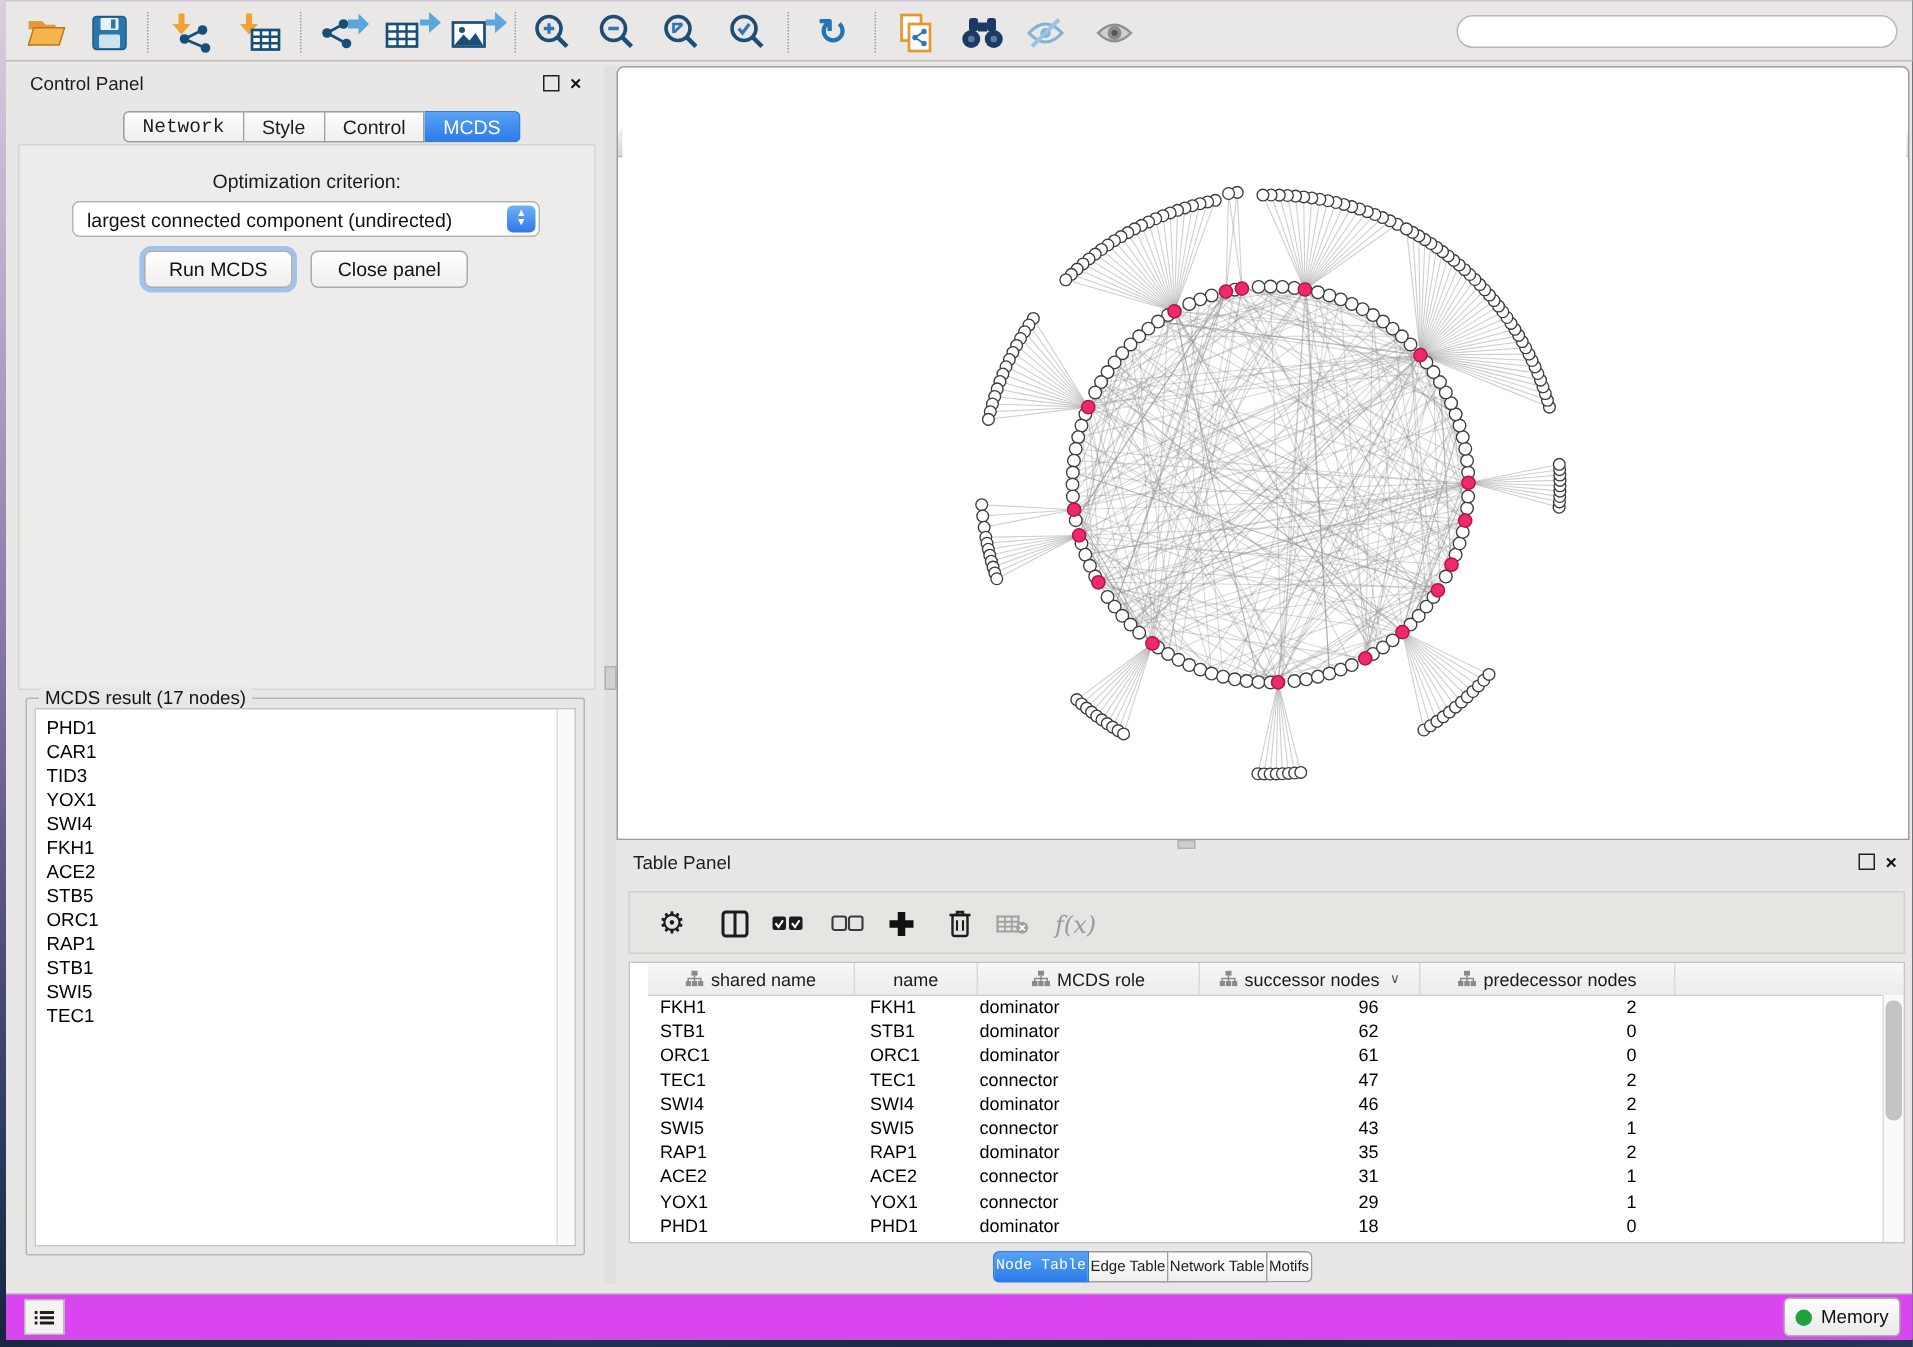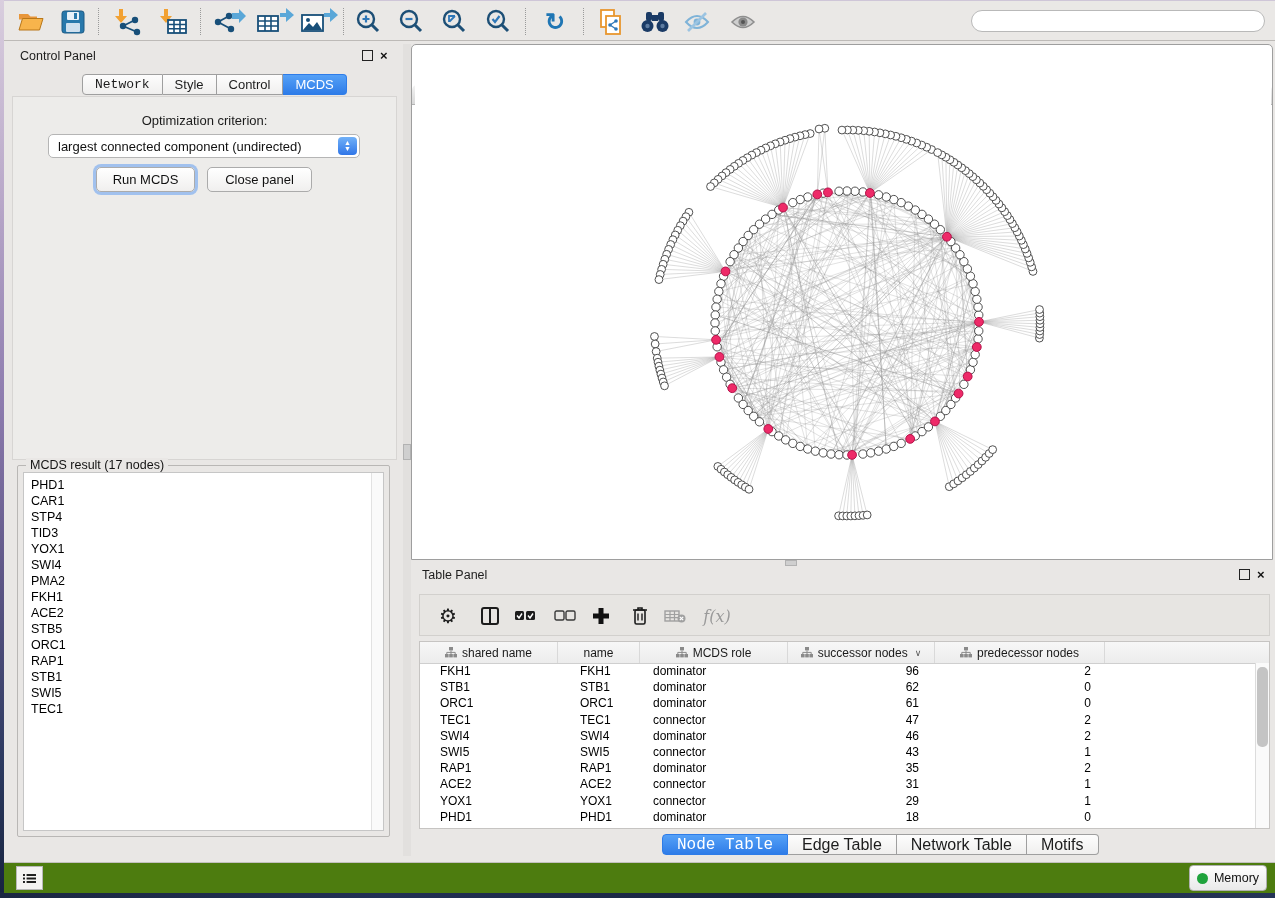--- a/index.html
+++ b/index.html
@@ -51,38 +51,38 @@
   #netcanvas{position:absolute;left:3px;top:19px;width:856px;height:495px;background:#fff;}
   .chord{stroke:#8c8c8c;stroke-opacity:.36;stroke-width:.7;}
   .fanline{stroke:#9c9c9c;stroke-opacity:.5;stroke-width:.7;}
   .wnode{fill:#fff;stroke:#3d3d3d;stroke-width:.9;}
   .pnode{fill:#ee2a68;stroke:#b5124a;stroke-width:1;}
   
   #tp-title{left:418px;top:568px;}
   #tp-toolbar{left:415px;top:594px;width:851px;height:42px;background:#e7e5e2;border:1px solid #d2d0cd;box-sizing:border-box;}
   .tpbtn{position:absolute;top:6px;width:30px;height:30px;display:flex;align-items:center;justify-content:center;background:none;border:none;padding:0;}
   #tablebox{left:415px;top:641px;width:851px;height:188px;background:#fff;border:1px solid #c6c4c2;box-sizing:border-box;overflow:hidden;}
-  #thead{position:absolute;left:0;top:0;right:0;height:21px;background:linear-gradient(#f7f7f7,#ececec);border-bottom:1px solid #cfcfcf;display:flex;}
+  #thead{position:absolute;left:12px;top:0;right:0;height:21px;background:linear-gradient(#f7f7f7,#ececec);border-bottom:1px solid #cfcfcf;display:flex;}
   .hcell{box-sizing:border-box;border-right:1px solid #d9d9d9;display:flex;align-items:center;justify-content:center;gap:5px;font-size:12px;color:#1a1a1a;}
   .hcell.fill{border-right:none;flex:1;}
   #tbody{position:absolute;left:0;top:21px;right:13px;bottom:0;}
   .trow{display:flex;height:16.2px;align-items:center;}
   .tcell{box-sizing:border-box;font-size:12px;color:#000;white-space:nowrap;overflow:hidden;}
   .tcell.c0{padding-left:20px;}
   .tcell.c1{padding-left:22px;}
   .tcell.c2{padding-left:13px;}
   .tcell.c3{text-align:right;padding-right:16px;}
   .tcell.c4{text-align:right;padding-right:14px;}
   .tcell.fill{flex:1;}
   #vscroll{position:absolute;right:0;top:21px;width:13px;bottom:0;background:#fafafa;border-left:1px solid #dcdcdc;}
   #vthumb{position:absolute;left:1px;right:1px;top:4px;height:80px;background:#c4c4c4;border-radius:5px;}
   #bottom-tabs{left:658px;top:834px;}
-  #bottom-tabs .s{font-size:16px;padding:0 14px;}
+  #bottom-tabs .s{font-size:10px;padding:0 1px;}
   
-  #statusbar{left:0;top:862px;width:1271px;height:31px;background:#4d7c0f;border-top:1px solid #c2c0be;box-sizing:border-box;}
+  #statusbar{left:0;top:862px;width:1271px;height:31px;background:#d946ef;border-top:1px solid #c2c0be;box-sizing:border-box;}
   #listbtn{position:absolute;left:12px;top:3px;width:27px;height:24px;background:#f4f3f2;border:1px solid #b8b8b8;display:flex;align-items:center;justify-content:center;}
   #membtn{position:absolute;right:8px;top:2px;width:78px;height:26px;background:linear-gradient(#fefefe,#e9e9e9);border:1px solid #b0b0b0;border-radius:4px;display:flex;align-items:center;justify-content:center;gap:6px;font-size:12.5px;color:#111;}
   .greendot{width:11px;height:11px;border-radius:50%;background:#1fa33c;}
   .fx{font-family:"DejaVu Serif","Liberation Serif",serif;font-style:italic;font-size:16px;color:#9a9a9a;}
   .hiericon{display:inline-block;}
   .sortchev{font-size:9px;color:#555;margin-left:2px;}
 </style>
 </head>
 <body>
 
@@ -247,25 +247,23 @@
     <div class="abs" id="opt-label">Optimization criterion:</div>
     <button class="btn focusring" style="left:92px;top:167px;width:99px">Run MCDS</button>
     <button class="btn" style="left:203px;top:167px;width:105px">Close panel</button>
 
     <div class="abs" id="mcds-fieldset">
       <div id="mcds-legend">MCDS result (17 nodes)</div>
       <div id="mcds-list">
         <div id="mcds-items">
             <div class="mcds-item">PHD1</div>
             <div class="mcds-item">CAR1</div>
-            <div class="mcds-item">STP4</div>
             <div class="mcds-item">TID3</div>
             <div class="mcds-item">YOX1</div>
             <div class="mcds-item">SWI4</div>
-            <div class="mcds-item">PMA2</div>
             <div class="mcds-item">FKH1</div>
             <div class="mcds-item">ACE2</div>
             <div class="mcds-item">STB5</div>
             <div class="mcds-item">ORC1</div>
             <div class="mcds-item">RAP1</div>
             <div class="mcds-item">STB1</div>
             <div class="mcds-item">SWI5</div>
             <div class="mcds-item">TEC1</div>
           </div>
         <div id="mcds-track"></div>

